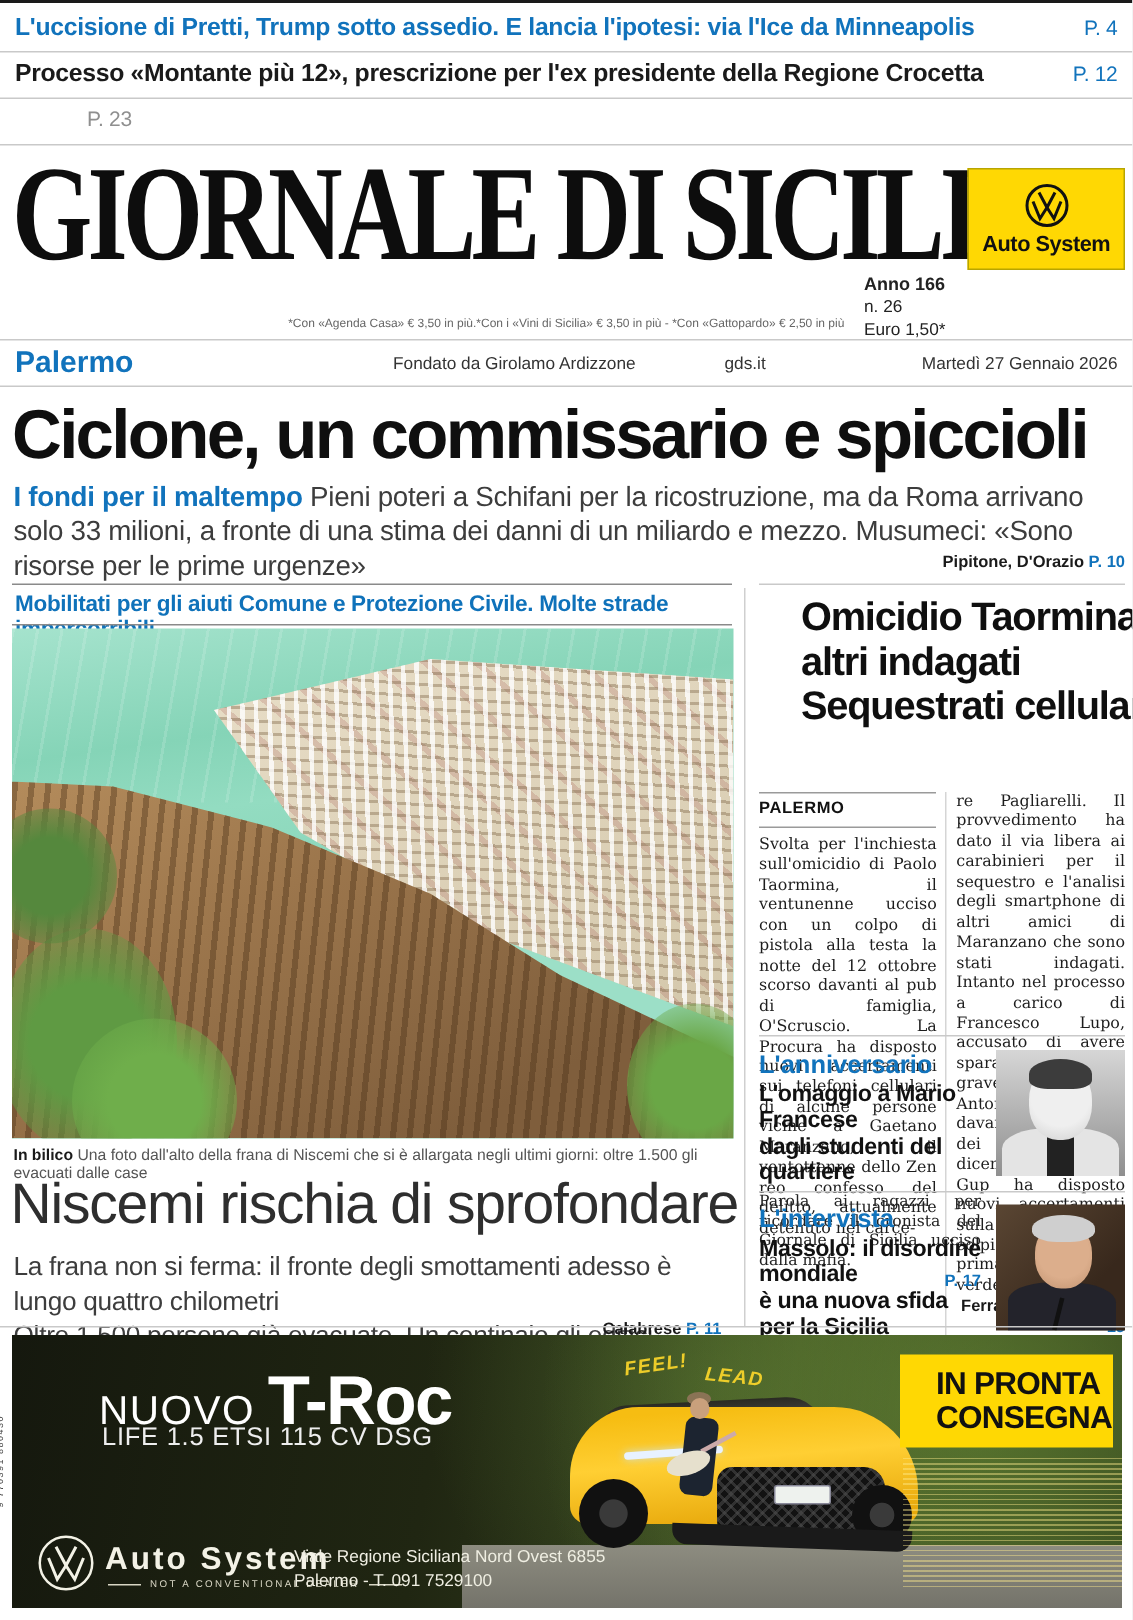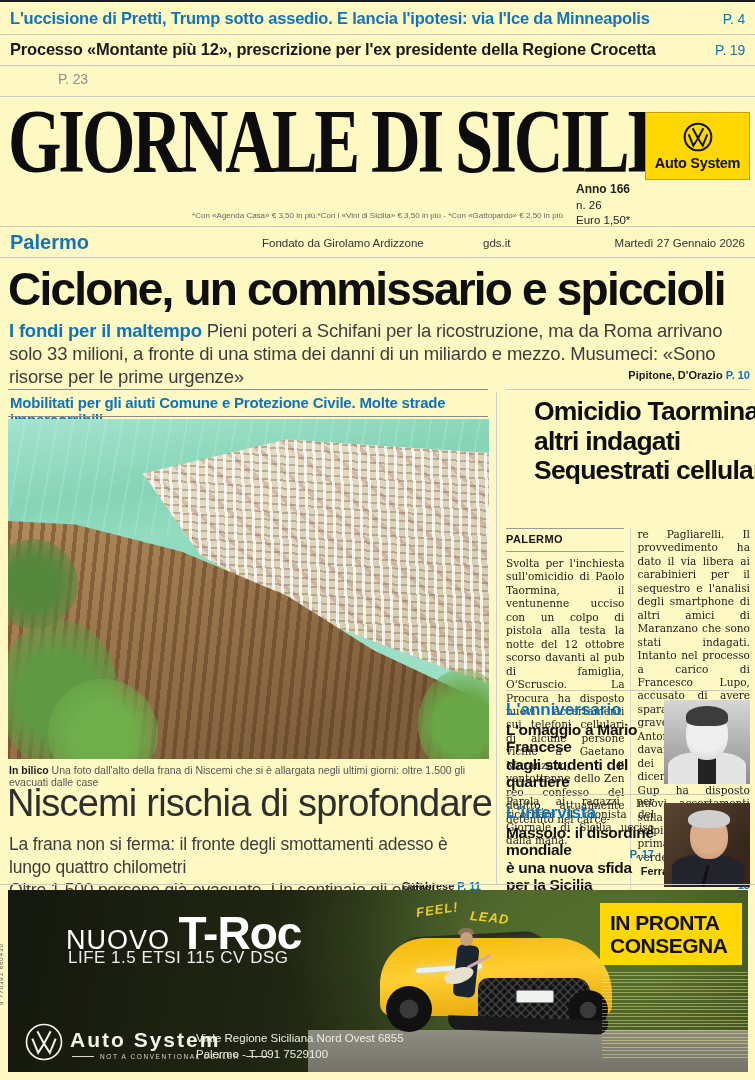--- a/index.html
+++ b/index.html
@@ -1,16 +1,16 @@
 <!DOCTYPE html>
 <html><head>
 <meta charset="utf-8">
 <style>
   html,body{margin:0;padding:0;background:#e9e9e9;}
-  .page{position:relative;width:755px;height:1080px;background:#fef9c3;margin:0 auto;
+  .page{position:relative;width:755px;height:1080px;background:#ffffff;margin:0 auto;
         font-family:"Liberation Sans",sans-serif;overflow:hidden;}
   .abs{position:absolute;}
   .hair{position:absolute;height:1px;background:#c9c9c9;}
   .hair.dark{background:#8a8a8a;}
   
   .topline{position:absolute;left:0;top:0;width:755px;height:2px;background:#1a1a1a;}
   .idx-row{position:absolute;left:10px;width:735px;display:flex;justify-content:space-between;
            align-items:baseline;font-weight:bold;font-size:16.5px;letter-spacing:-.2px;}
   .idx-page{font-weight:normal;font-size:14px;margin-left:48px;}
   .blue{color:#1173bc;}
@@ -121,21 +121,21 @@
      display:flex;align-items:flex-end;padding:2px 10px 4px 28px;box-sizing:border-box;color:#111;}
   .ad-da{font-weight:bold;font-size:24px;margin:0 4px 8px 0;}
   .ad-229{font-weight:bold;font-size:56px;line-height:.85;letter-spacing:-2px;}
   .ad-unit-wrap{margin:0 0 4px 4px;}
   .ad-unit{font-weight:bold;font-size:25px;letter-spacing:-.5px;line-height:1;}
   .ad-tan{font-weight:bold;font-size:10.5px;margin-top:1px;}
   .graffiti{position:absolute;color:#ffd92a;font-weight:bold;font-style:italic;
      font-size:13px;letter-spacing:1px;transform:rotate(-8deg);opacity:.9;}
   .banner{position:absolute;left:592px;top:13px;width:142px;height:62px;background:#ffd803;
      color:#111;font-weight:bold;font-size:21px;line-height:1.1;letter-spacing:-.5px;
-     display:flex;flex-direction:column;justify-content:center;padding-left:10px;box-sizing:border-box;}
+     display:flex;flex-direction:column;justify-content:center;padding-left:24px;box-sizing:border-box;}
   .legal{position:absolute;left:594px;top:82px;width:146px;height:88px;opacity:.8;background:
      repeating-linear-gradient(180deg,rgba(255,235,140,.55) 0 1px,transparent 1px 3.4px);}
   
   .car-body{position:absolute;left:372px;top:48px;width:232px;height:78px;
      background:linear-gradient(175deg,#f6bd12 10%,#ffcf33 45%,#e8a90c 90%);
      border-radius:46px 56px 10px 12px;}
   .car-roof{position:absolute;left:392px;top:44px;width:150px;height:26px;
      background:linear-gradient(180deg,#2a2a22,#555 80%);border-radius:40px 60px 0 0;
      transform:rotate(-3deg);}
   .car-grille{position:absolute;left:470px;top:88px;width:112px;height:44px;border-radius:10px 14px 8px 8px;
@@ -173,21 +173,21 @@
 <div class="page">
 
   <div class="topline"></div>
   <div class="idx-row" style="top:9px;">
     <span class="blue">L'uccisione di Pretti, Trump sotto assedio. E lancia l'ipotesi: via l'Ice da Minneapolis</span>
     <span class="idx-page blue">P. 4</span>
   </div>
   <div class="hair" style="left:0;top:34px;width:755px;"></div>
   <div class="idx-row" style="top:40px;">
     <span class="black">Processo «Montante più 12», prescrizione per l'ex presidente della Regione Crocetta</span>
-    <span class="idx-page blue">P. 19</span>
+    <span class="idx-page blue">P. 12</span>
   </div>
   <div class="hair" style="left:0;top:65px;width:755px;"></div>
   <div class="idx-row" style="top:71px;">
     <span class="idx-page gray">P. 23</span>
   </div>
   <div class="hair" style="left:0;top:96px;width:755px;"></div>
 
   <div class="masthead-title">GIORNALE DI SICILIA</div>
   <div class="vw-box">
     <svg width="32" height="32" viewBox="0 0 48 48">

